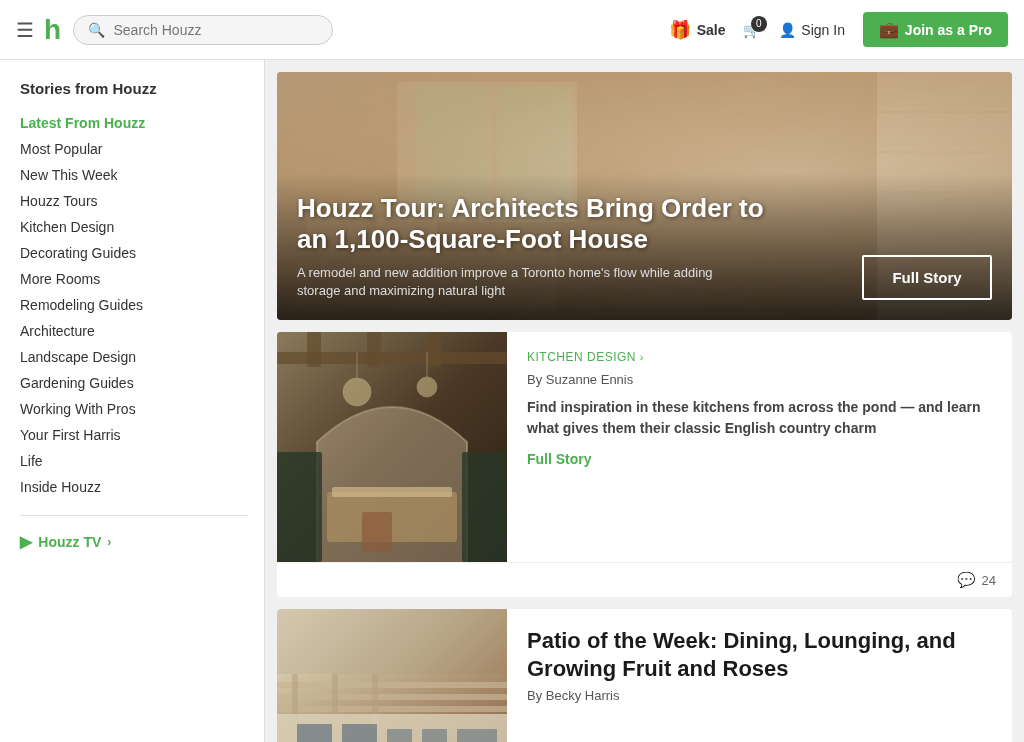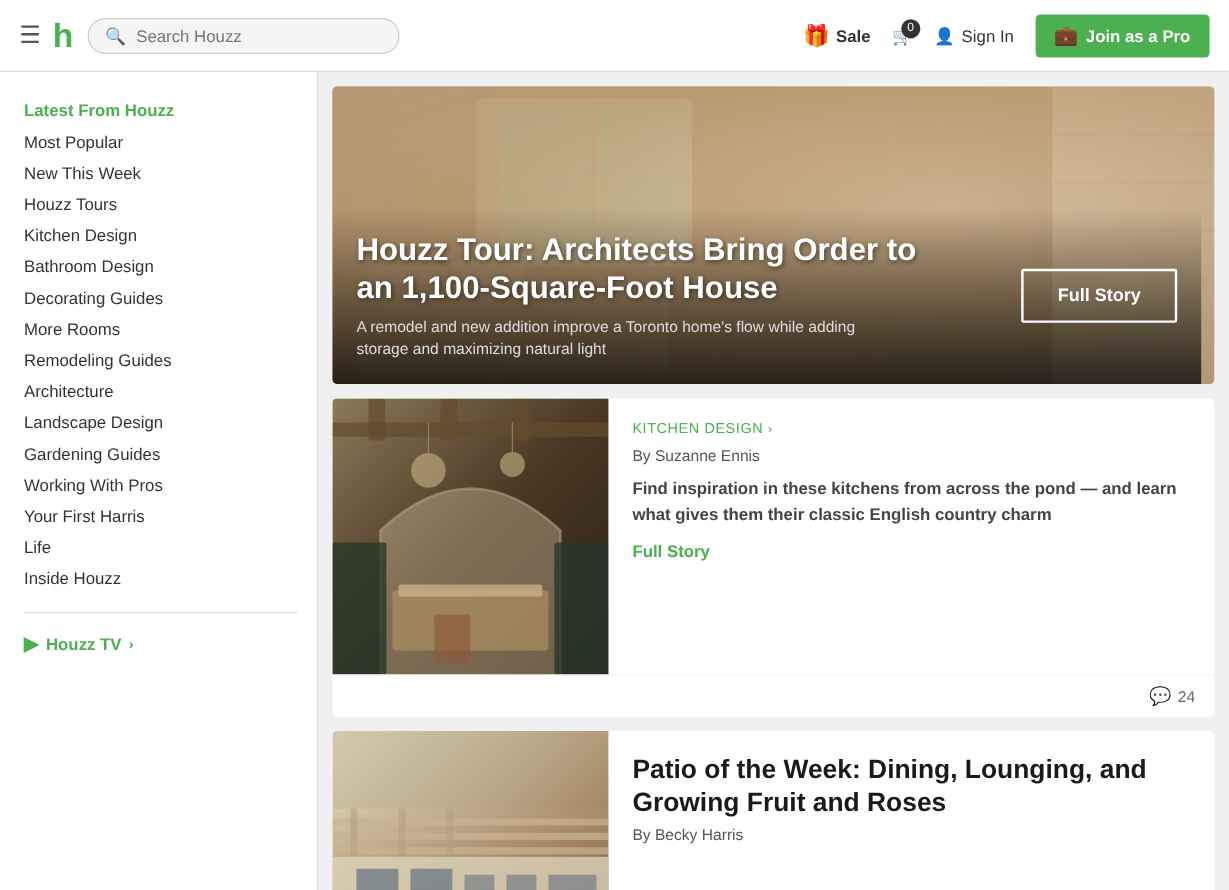--- a/index.html
+++ b/index.html
@@ -70,24 +70,24 @@
     
     .content { flex: 1; overflow-y: auto; padding: 12px; background: #f0f0f0; }
 
     
     .hero {
       position: relative; width: 100%; height: 248px;
       border-radius: 4px; overflow: hidden; margin-bottom: 12px;
       background: linear-gradient(135deg, #c8a882 0%, #b8956a 30%, #d4b896 60%, #e8d5b8 100%);
     }
     .hero-overlay {
-      position: absolute; bottom: 0; left: 0; right: 11px;
+      position: absolute; bottom: 0; left: 0; right: 0;
       background: linear-gradient(to top, rgba(0,0,0,0.75) 0%, rgba(0,0,0,0.3) 60%, transparent 100%);
       padding: 20px;
-      display: flex; align-items: center; justify-content: space-between;
+      display: flex; align-items: flex-end; justify-content: space-between;
     }
     .hero-title {
       color: #fff; font-size: 26px; font-weight: 700; max-width: 500px;
       line-height: 1.2; text-shadow: 1px 1px 4px rgba(0,0,0,0.5);
     }
     .hero-desc { color: #ddd; font-size: 13px; margin-top: 8px; max-width: 460px; line-height: 1.4; }
     .hero-text-block { flex: 1; }
     .full-story-btn {
       background: transparent; border: 2px solid #fff; color: #fff;
       padding: 12px 22px; font-size: 15px; font-weight: 600; cursor: pointer;
@@ -160,38 +160,36 @@
     <button class="join-pro-btn">
       <span class="join-icon">💼</span>
       <span>Join as a Pro</span>
     </button>
   </div>
 </header>
 
 <div class="main-layout">
 
   <aside class="sidebar">
+    <div class="sidebar-title">Stories from Houzz</div>
     <ul class="sidebar-nav">
       <li>
           <a href="#" class="active">Latest From Houzz</a>
         </li>
       <li>
           <a href="#">Most Popular</a>
         </li>
       <li>
           <a href="#">New This Week</a>
         </li>
       <li>
           <a href="#">Houzz Tours</a>
         </li>
       <li>
           <a href="#">Kitchen Design</a>
-        </li>
-      <li>
-          <a href="#">Bathroom Design</a>
         </li>
       <li>
           <a href="#">Decorating Guides</a>
         </li>
       <li>
           <a href="#">More Rooms</a>
         </li>
       <li>
           <a href="#">Remodeling Guides</a>
         </li>

